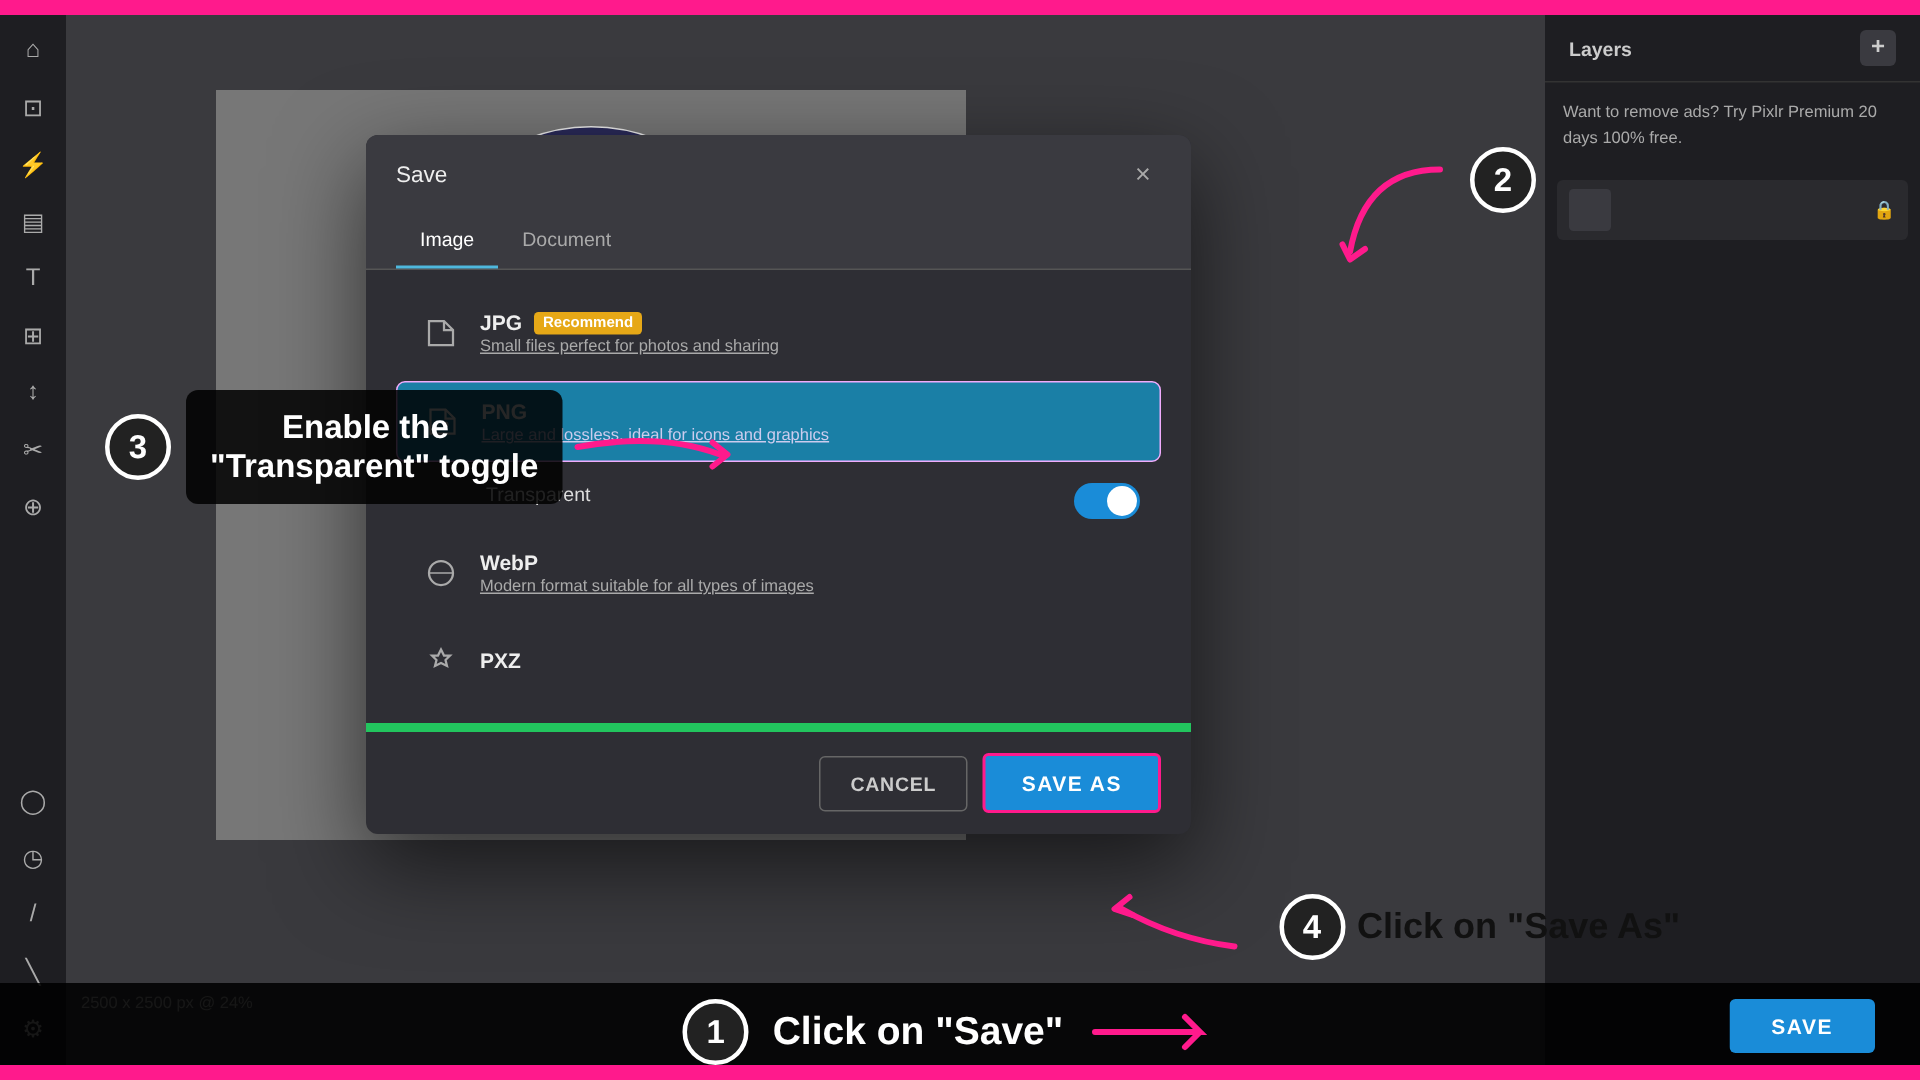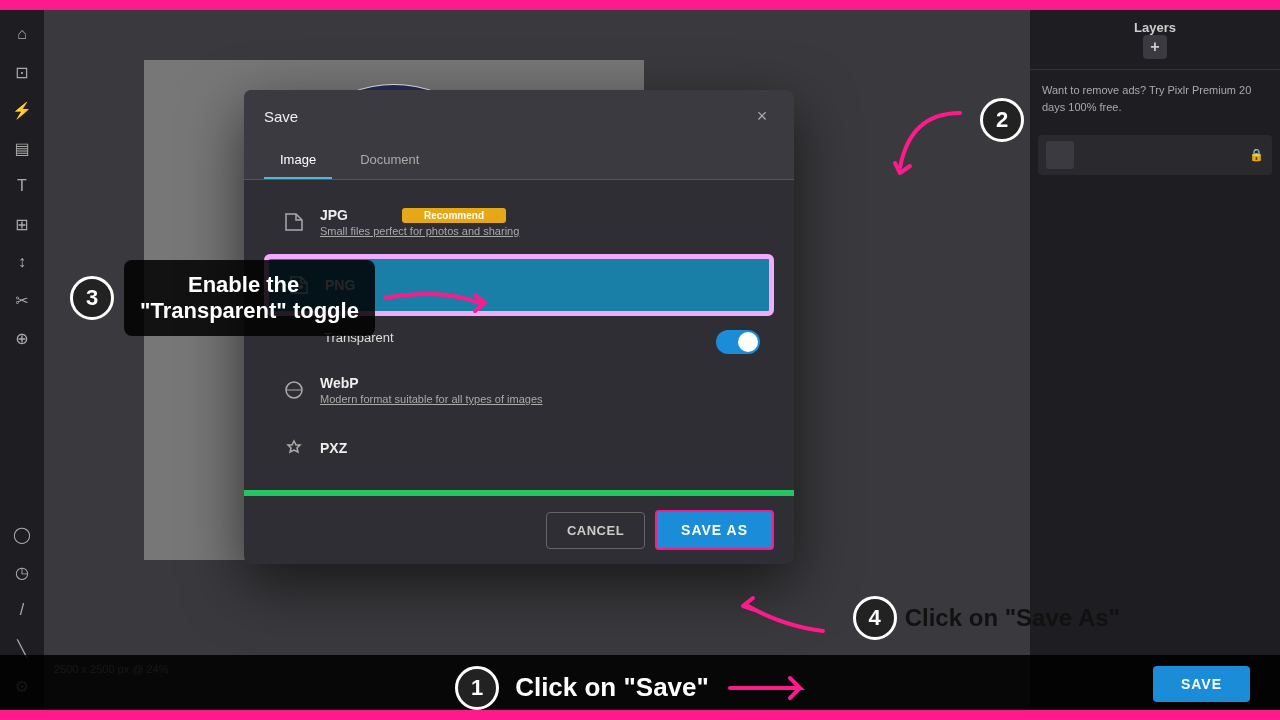--- a/index.html
+++ b/index.html
@@ -75,21 +75,20 @@
     }
     .panel-header {
       padding: 10px 16px;
       color: #ccc;
       font-size: 13px;
       font-weight: 600;
       border-bottom: 1px solid #333;
       display: flex;
       align-items: center;
       justify-content: space-between;
-      flex-direction: column;
     }
     .panel-add-btn {
       width: 24px;
       height: 24px;
       background: #3a3a40;
       border-radius: 4px;
       display: flex;
       align-items: center;
       justify-content: center;
       color: #ccc;
@@ -157,21 +156,21 @@
       font-size: 18px;
       cursor: pointer;
       display: flex;
       align-items: center;
       justify-content: center;
       border-radius: 3px;
     }
 
     .dialog-tabs {
       display: flex;
-      gap: 12px;
+      gap: 0;
       padding: 0 20px;
       background: #3a3a40;
       border-bottom: 1px solid #555;
     }
     .dialog-tab {
       padding: 10px 16px;
       color: #aaa;
       font-size: 13px;
       cursor: pointer;
       border-bottom: 2px solid transparent;
@@ -191,21 +190,21 @@
     .format-option {
       display: flex;
       align-items: center;
       padding: 10px 14px;
       border-radius: 6px;
       cursor: pointer;
       gap: 10px;
     }
     .format-option.selected {
       background: #1a7fa6;
-      border: 5px solid #f0abfc;
+      border: 1px solid #f0abfc;
     }
 
     .format-icon {
       width: 32px;
       height: 32px;
       display: flex;
       align-items: center;
       justify-content: center;
       color: #aaa;
       font-size: 18px;
@@ -229,23 +228,22 @@
       margin-top: 2px;
       text-decoration: underline;
     }
     .format-option.selected .format-desc { color: #cce; }
 
     .recommend-badge {
       background: #e6a817;
       color: #fff;
       font-size: 10px;
       font-weight: 700;
-      padding: 2px 22px;
+      padding: 2px 6px;
       border-radius: 3px;
-      margin-left: 46px;
     }
 
     
     .transparent-row {
       display: flex;
       justify-content: space-between;
       padding: 8px 14px 4px 60px;
     }
     .transparent-label {
       color: #ddd;
@@ -461,20 +459,21 @@
             <div class="format-icon">
               <svg width="24" height="24" viewBox="0 0 24 24" fill="none">
                 <path d="M4 4h10l6 6v10H4z" stroke="white" stroke-width="1.5" fill="none"></path>
                 <path d="M14 4v6h6" stroke="white" stroke-width="1.5" fill="none"></path>
                 <circle cx="8" cy="14" r="2" fill="white" opacity="0.5"></circle>
                 <circle cx="14" cy="14" r="2" fill="white"></circle>
               </svg>
             </div>
             <div class="format-info">
               <div class="format-name">PNG</div>
+              <div class="format-desc">Large and lossless, ideal for icons and graphics</div>
             </div>
           </div>
 
           <div class="transparent-row">
             <span class="transparent-label">Transparent</span>
             <div class="toggle-switch">
               <div class="toggle-knob"></div>
             </div>
           </div>
 

